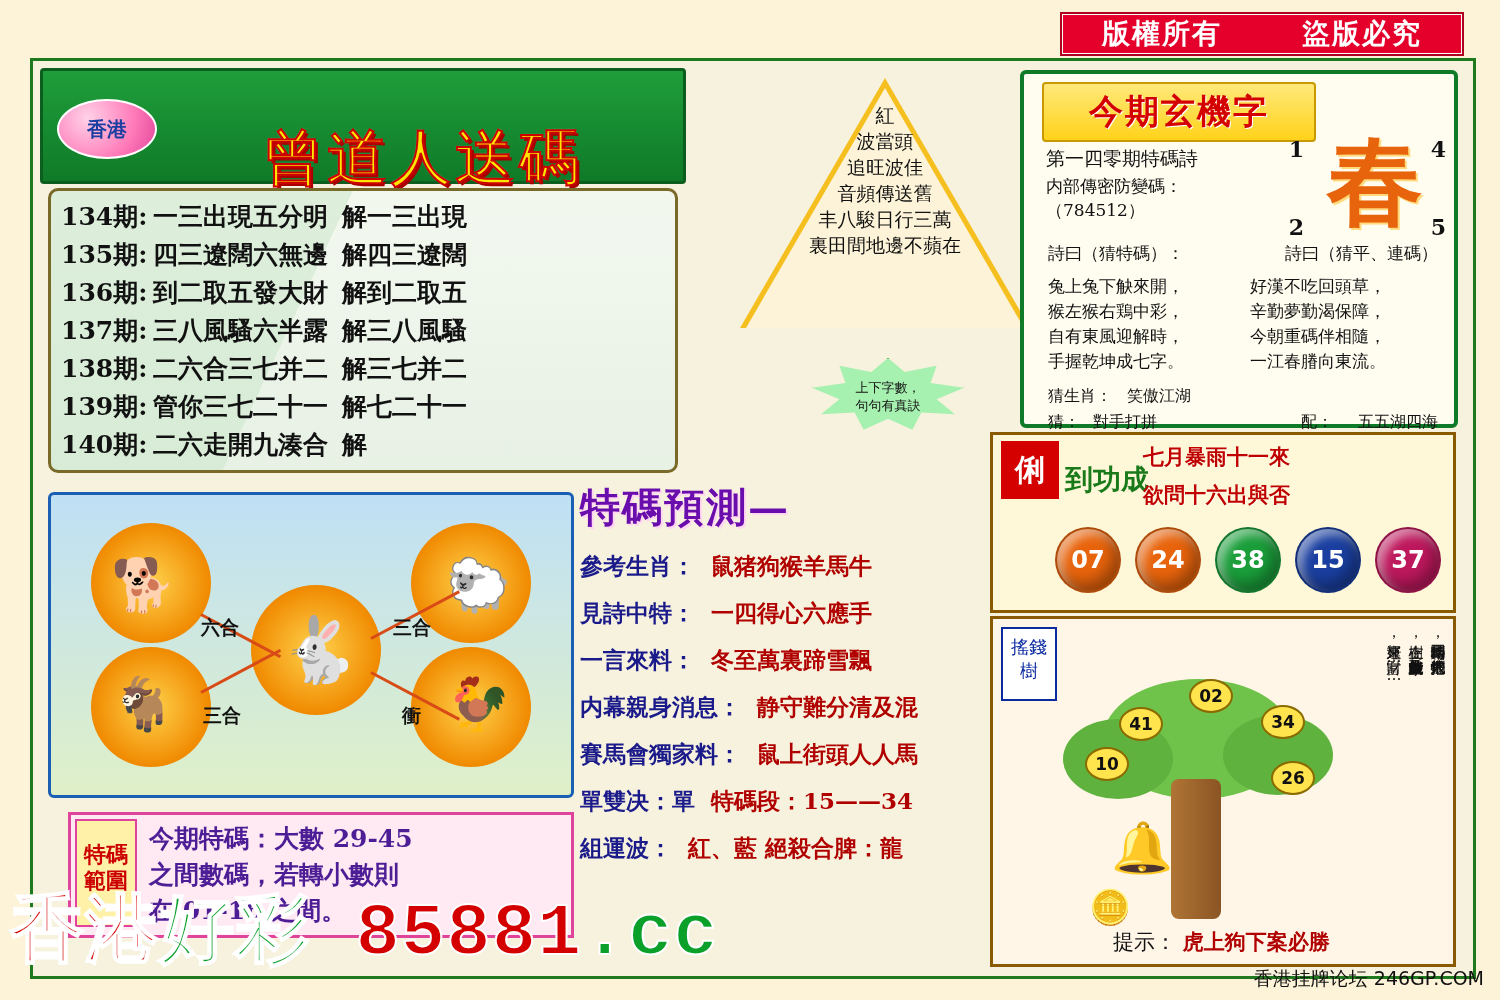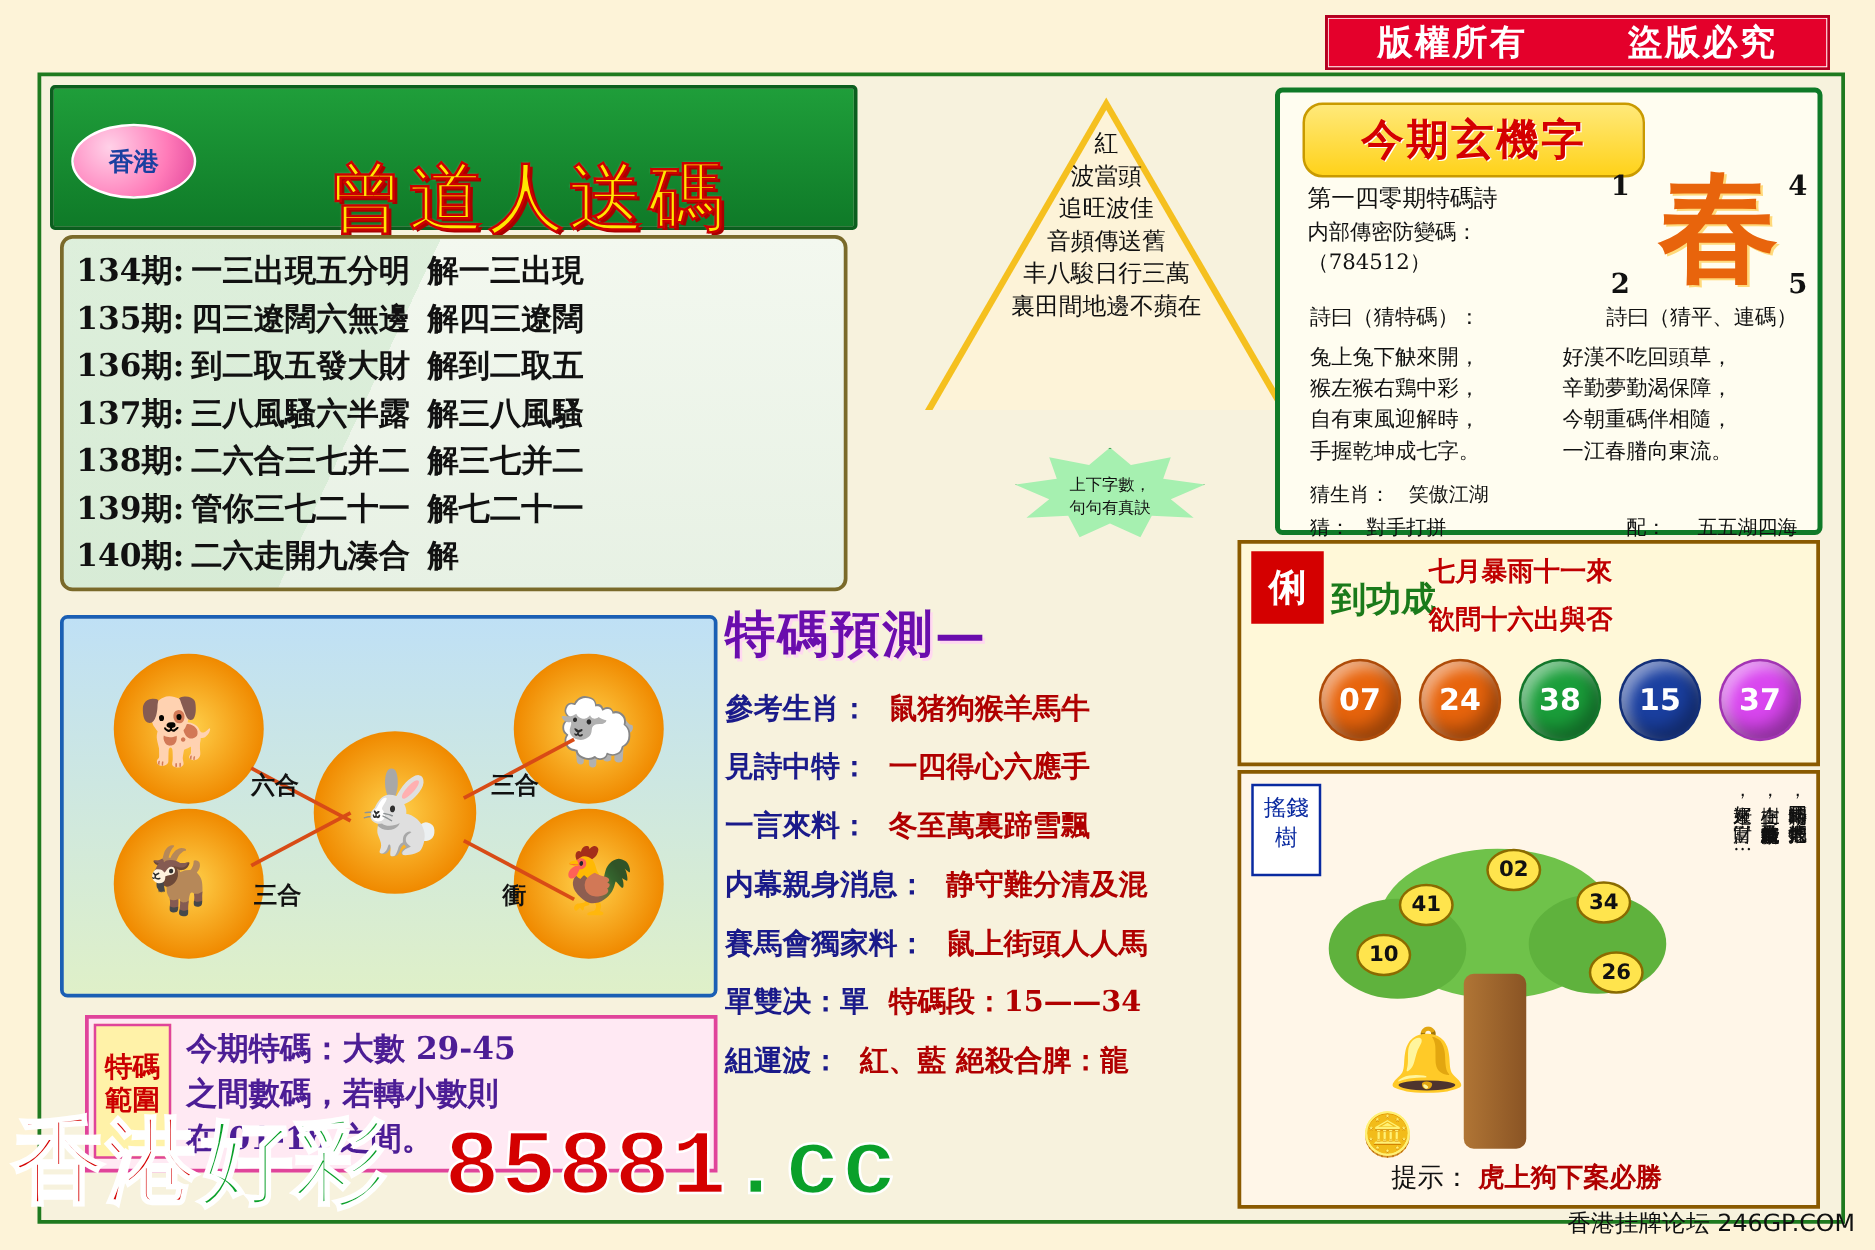--- a/index.html
+++ b/index.html
@@ -103,21 +103,21 @@
   }
 
   
   #xuanji{
     left:1020px;top:70px;width:430px;height:350px;
     background:#fffdf0;border:4px solid #0f7a28;border-radius:6px;
   }
   #xjTitleWrap{
     position:absolute;left:18px;top:8px;width:270px;height:56px;
     background:linear-gradient(#ffe97a,#ffd21a);
-    border:2px solid #c99a00;border-radius:16px;
+    border:2px solid #c99a00;border-radius:4px;
     display:flex;align-items:center;justify-content:center;
   }
   #xjTitle{
     font-family:"DejaVu Serif","Liberation Serif",serif;
     font-size:34px;font-weight:bold;color:#d40000;letter-spacing:2px;
     text-shadow:1px 1px 0 #fff;
   }
   #xjSub{
     position:absolute;left:22px;top:72px;font-size:19px;color:#111;
     font-family:Liberation Serif, serif;
@@ -470,21 +470,21 @@
 
   <div class="abs" id="ballsBox">
     <div id="redSeal">俐</div>
     <div id="sealText">到功成</div>
     <div id="ballsTitle1">七月暴雨十一來</div>
     <div id="ballsTitle2">欲問十六出與否</div>
     <div class="ball" style="left:62px;background:#e8640c;">07</div>
     <div class="ball" style="left:142px;background:#e8640c;">24</div>
     <div class="ball" style="left:222px;background:#1a9e3a;">38</div>
     <div class="ball" style="left:302px;background:#1a3fa0;">15</div>
-    <div class="ball" style="left:382px;background:#d946ef;">37</div>
+    <div class="ball" style="left:382px;background:#be185d;">37</div>
   </div>
 
   <div class="abs" id="treeBox">
     <div id="treeTag">搖錢樹</div>
     <div class="abs" style="left:110px;top:60px;width:190px;height:120px;border-radius:50%;background:#6fc24a;"></div>
     <div class="abs" style="left:70px;top:100px;width:110px;height:80px;border-radius:50%;background:#5fb23d;"></div>
     <div class="abs" style="left:230px;top:96px;width:110px;height:80px;border-radius:50%;background:#5fb23d;"></div>
     <div class="abs" style="left:178px;top:160px;width:50px;height:140px;background:linear-gradient(90deg,#b07535,#8a5424);border-radius:8px;"></div>
     <span class="abs" style="left:118px;top:200px;font-size:50px;">🔔</span>
     <span class="abs" style="left:96px;top:268px;font-size:34px;">🪙</span>

